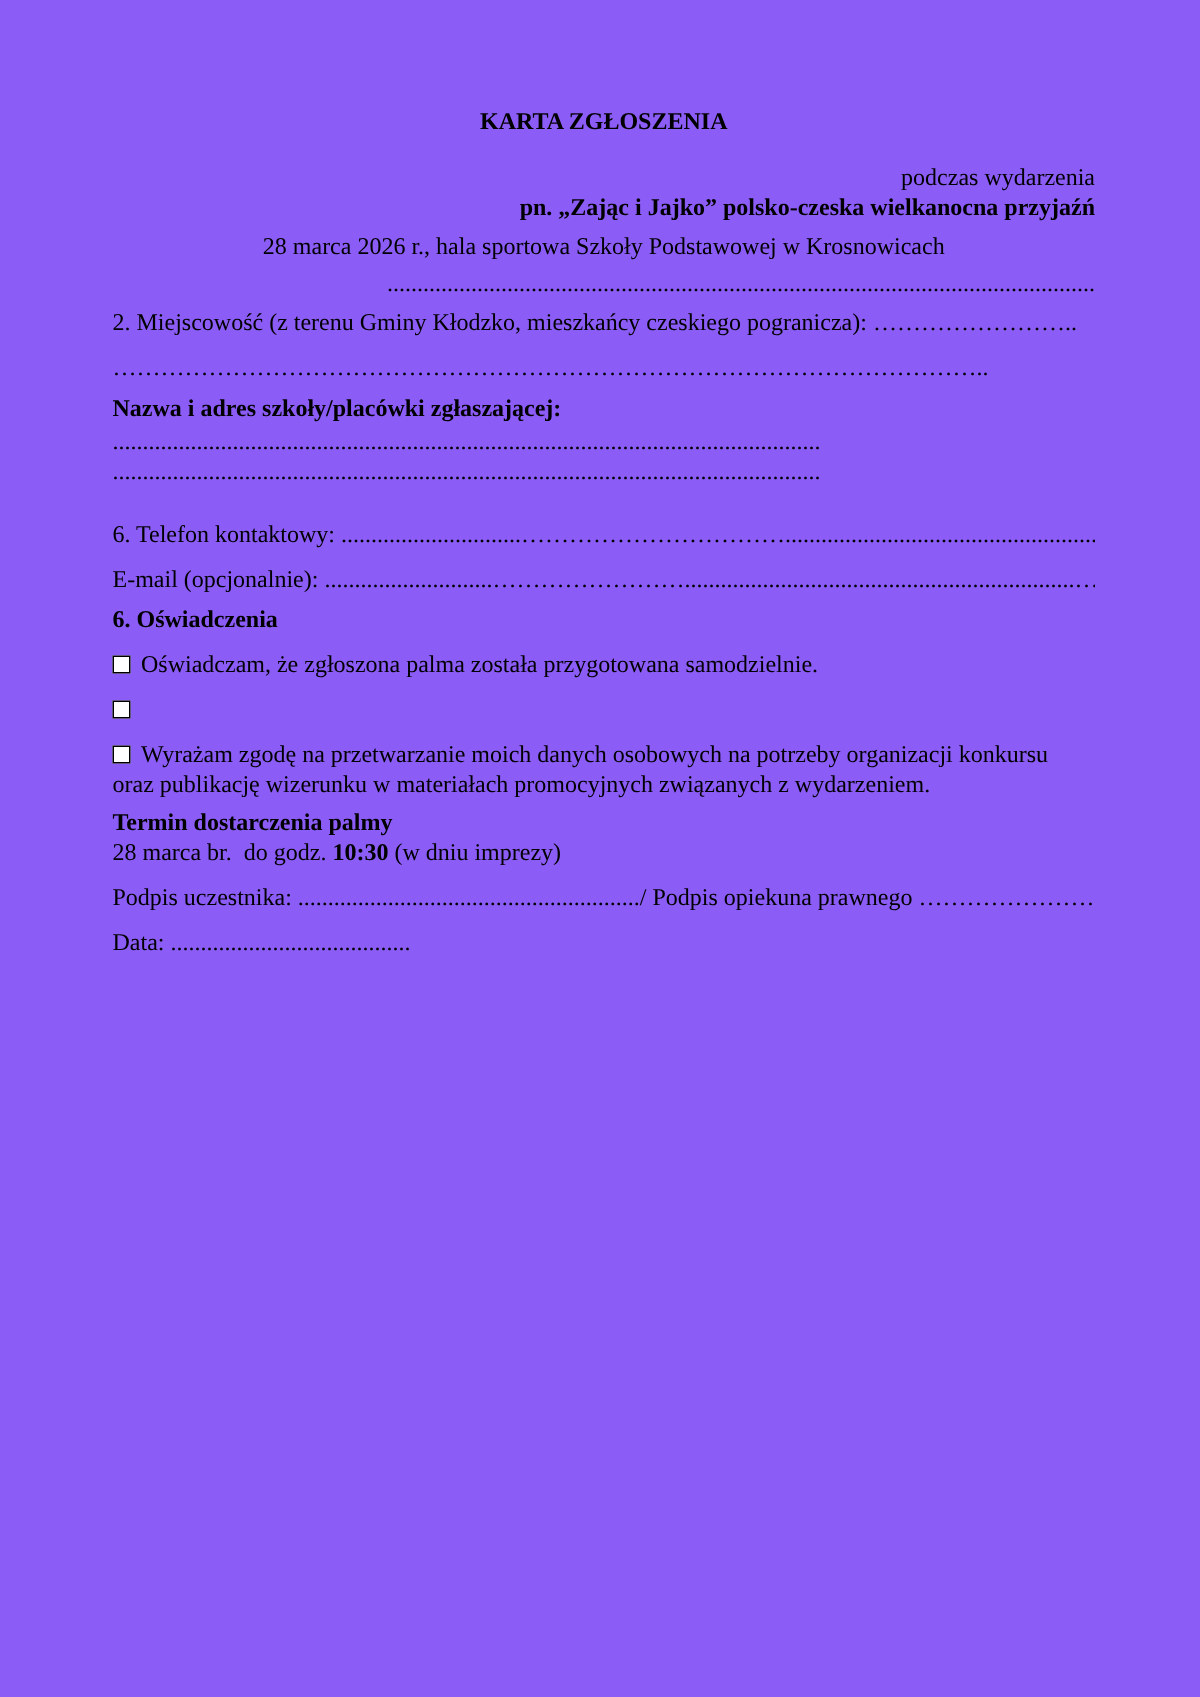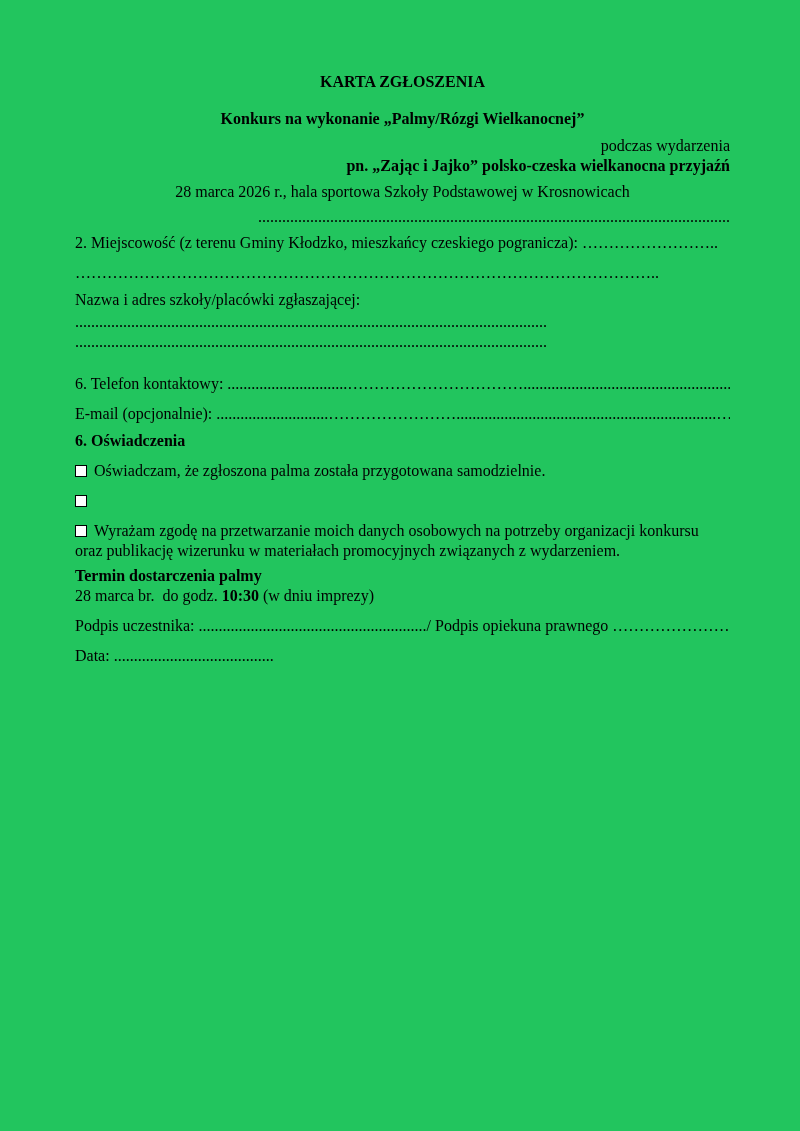--- a/index.html
+++ b/index.html
@@ -1,50 +1,49 @@
 <!DOCTYPE html>
 <html><head>
 <meta charset="utf-8">
 <style>
   html,body{margin:0;padding:0;background:#ffffff;}
   .page{
     position:relative;
     width:800px;height:1131px;
     box-sizing:border-box;
     padding:72px 70px 40px 75px;
-    background:#22c55e;
+    background:#8b5cf6;
     font-family:"Liberation Serif","DejaVu Serif",serif;
     font-size:16px;line-height:20px;color:#000;
   }
   p{margin:0;}
   .center{text-align:center;}
   .bold{font-weight:bold;}
   .prewrap{white-space:pre-wrap;}
   .fill-line{white-space:nowrap;overflow:hidden;}
   .checkbox{
     display:inline-block;width:10px;height:10px;
     border:1.4px solid #000;background:#fff;
     margin-right:7px;vertical-align:-1px;
   }
   .mb17{margin-bottom:17px;}
   .mb10{margin-bottom:10px;}
   .mb7{margin-bottom:7px;}
   .mb6{margin-bottom:6px;text-align:right;}
   .mb5{margin-bottom:5px;}
-  .mb2{margin-bottom:2px;}
+  .mb2{margin-bottom:2px;font-weight:bold;}
   .mb22{margin-bottom:22px;}
 </style>
 </head>
 <body>
 
 <div class="page">
 
   <p class="center bold mb17">KARTA ZGŁOSZENIA</p>
 
-  <p class="center bold mb7">Konkurs na wykonanie „Palmy/Rózgi Wielkanocnej”</p>
 
   <p class="center mb6"><span>podczas wydarzenia</span><br><span class="bold">pn. „Zając i Jajko” polsko-czeska wielkanocna przyjaźń</span></p>
 
   <p class="center mb5">28 marca 2026 r., hala sportowa Szkoły Podstawowej w Krosnowicach</p>
 
   <p class="fill-line mb6">......................................................................................................................</p>
 
   <p class="fill-line mb10"><span>2. Miejscowość (z terenu Gminy Kłodzko, mieszkańcy czeskiego pogranicza): </span><span>……………………..</span></p>
   <p class="fill-line mb7">………………………………………………………………………………………………..</p>
 

